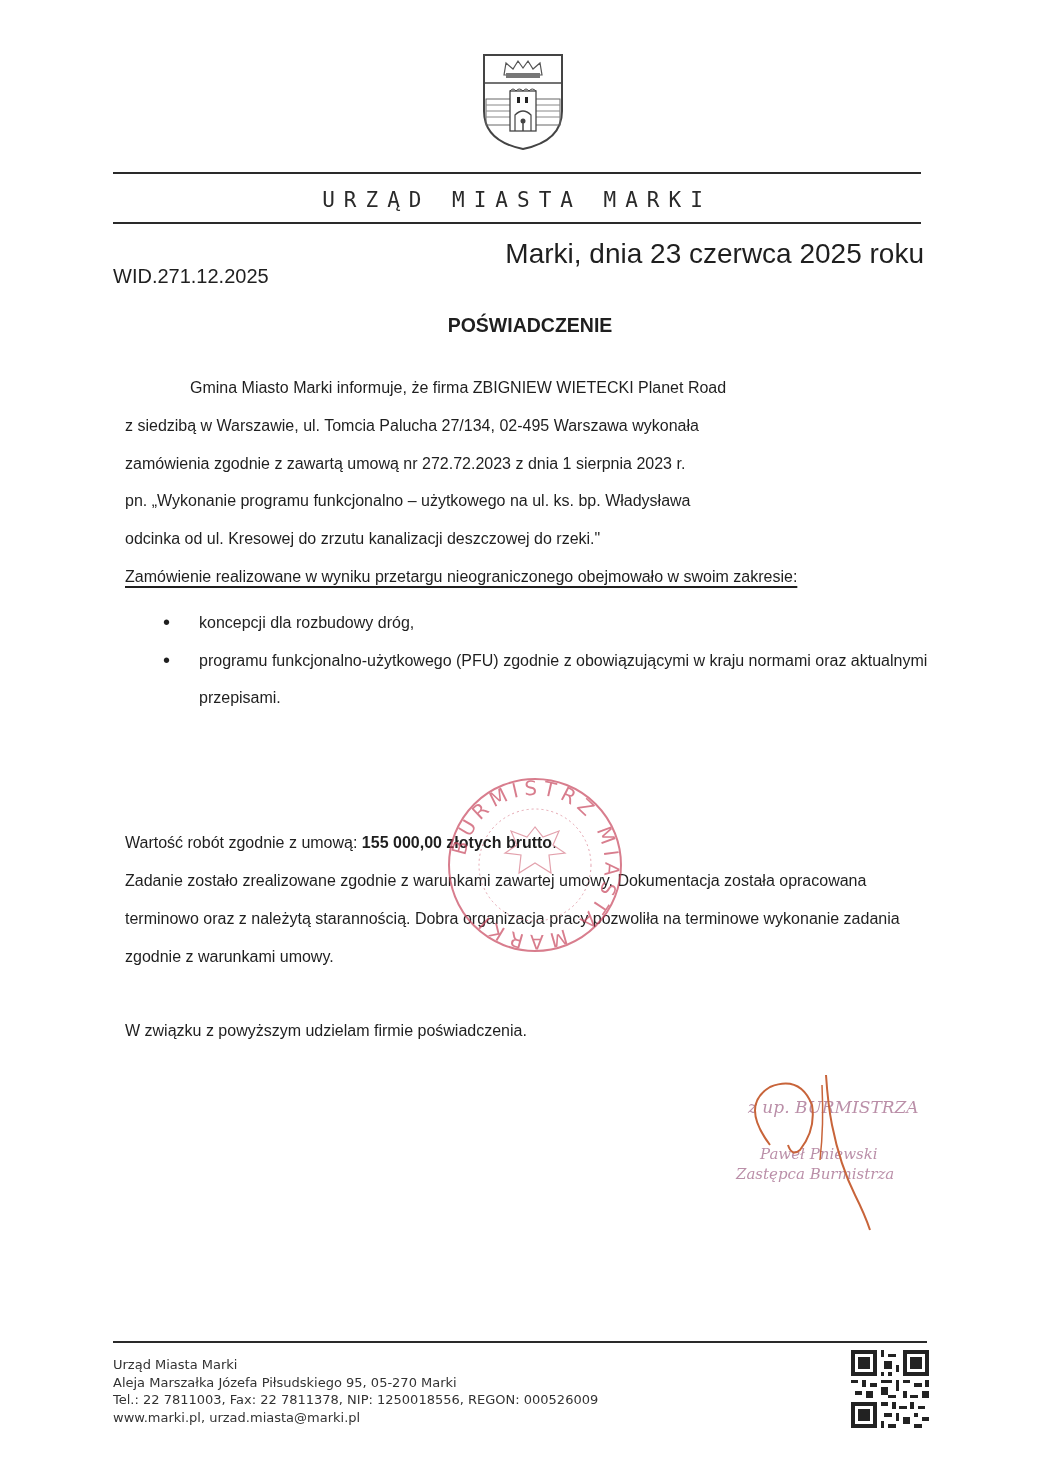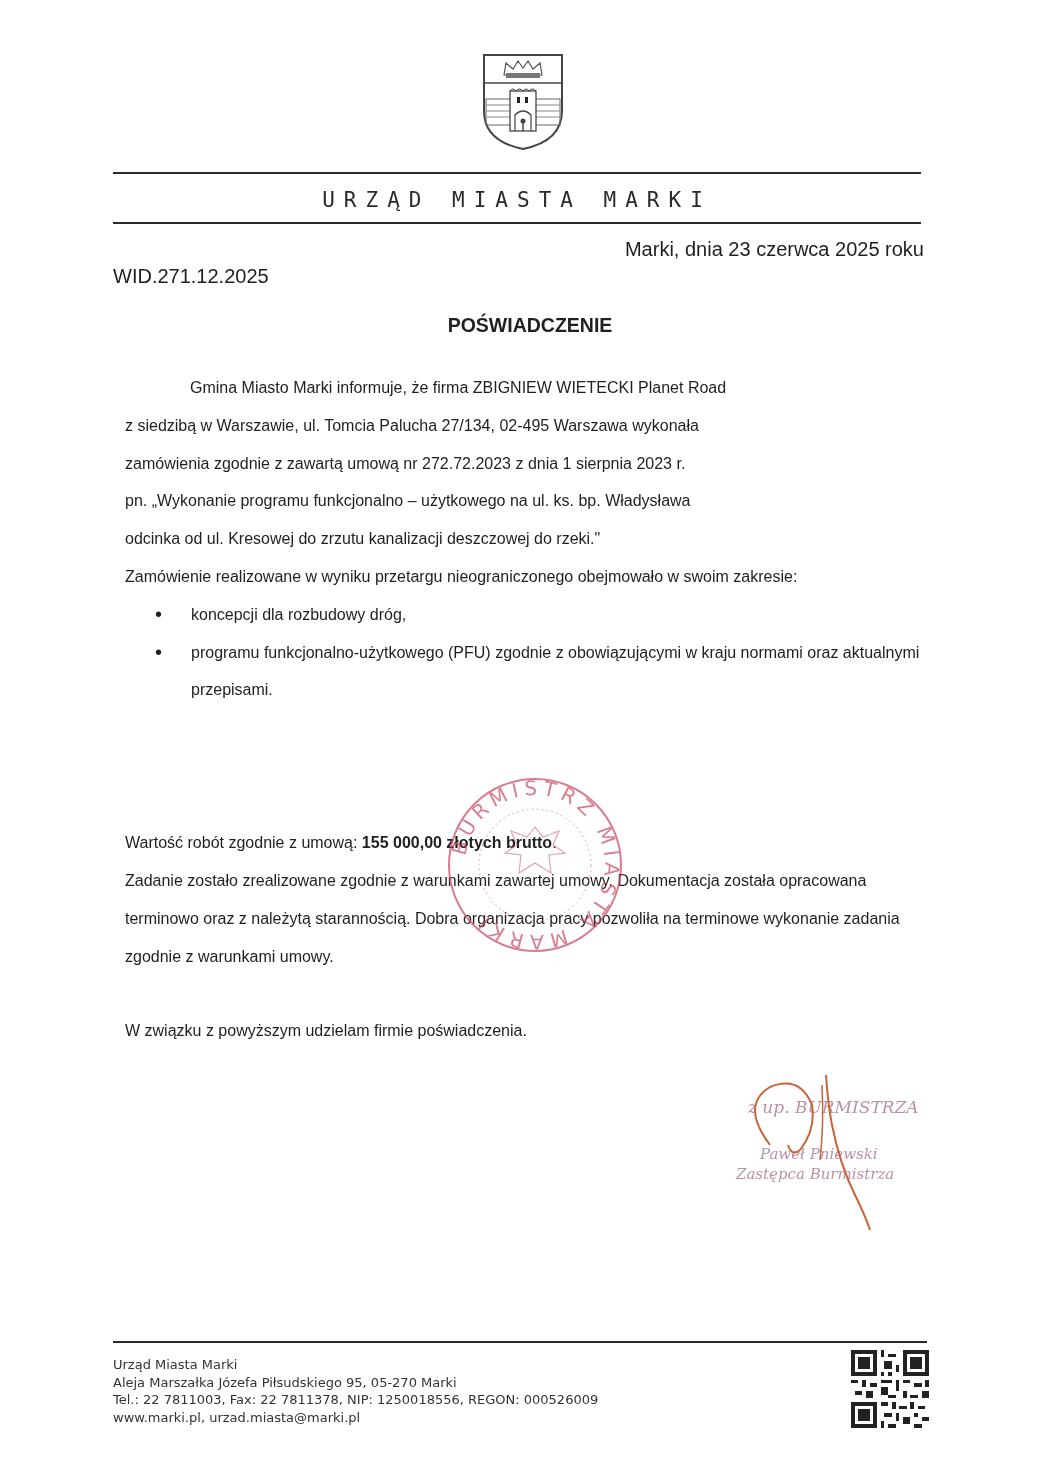--- a/index.html
+++ b/index.html
@@ -4,28 +4,28 @@
 <style>
   html, body { margin:0; padding:0; background:#ffffff; }
   body { width:1048px; height:1484px; position:relative; overflow:hidden;
          font-family:"Liberation Sans", sans-serif; color:#1f1f1f; }
   .abs { position:absolute; }
   .crest { left:482px; top:53px; width:82px; height:98px; }
   .rule { left:113px; width:808px; height:0; border-top:2.5px solid #2a2a2a; }
   .office { left:113px; width:808px; top:188px; text-align:center;
             font-family:"DejaVu Sans Mono", monospace; font-size:21px;
             letter-spacing:9px; color:#2a2a2a; }
-  .date { right:124px; top:238px; font-size:20px; }
+  .date { right:124px; top:238px; font-size:28px; }
   .ref { left:113px; top:265px; font-size:20px; }
   .title { left:126px; width:808px; top:314px; text-align:center; font-weight:bold; font-size:19.5px; }
   .body-text { left:125px; width:812px; font-size:16px; line-height:37.8px; }
   .p1 { top:369px; }
   .p1 .indent { display:inline-block; width:65px; }
-  .underline { text-decoration-thickness:1.5px; text-underline-offset:4px; }
-  ul.scope { list-style:none; margin:0; padding:0; }
+  .underline { text-decoration:underline; text-decoration-thickness:1.5px; text-underline-offset:4px; }
+  ul.scope { list-style:none; margin:8px; padding:0; }
   ul.scope li { position:relative; padding-left:66px; }
   ul.scope li::before { content:"•"; position:absolute; left:30px; top:0; font-size:20px; }
   .value { top:824px; }
   .p2 { top:862px; }
   .closing { top:1012px; }
   .stamp { left:445px; top:775px; width:180px; height:180px; pointer-events:none; }
   .sig { left:730px; top:1065px; width:190px; height:170px; }
   .sig-text { font-family:"DejaVu Serif", serif; font-style:italic; color:#a46a8c; opacity:0.75; }
   .footer-rule { left:113px; width:814px; top:1341px; border-top:2.5px solid #2a2a2a; height:0; }
   .footer { left:113px; top:1356px; font-family:"DejaVu Sans", sans-serif; font-size:13px;

